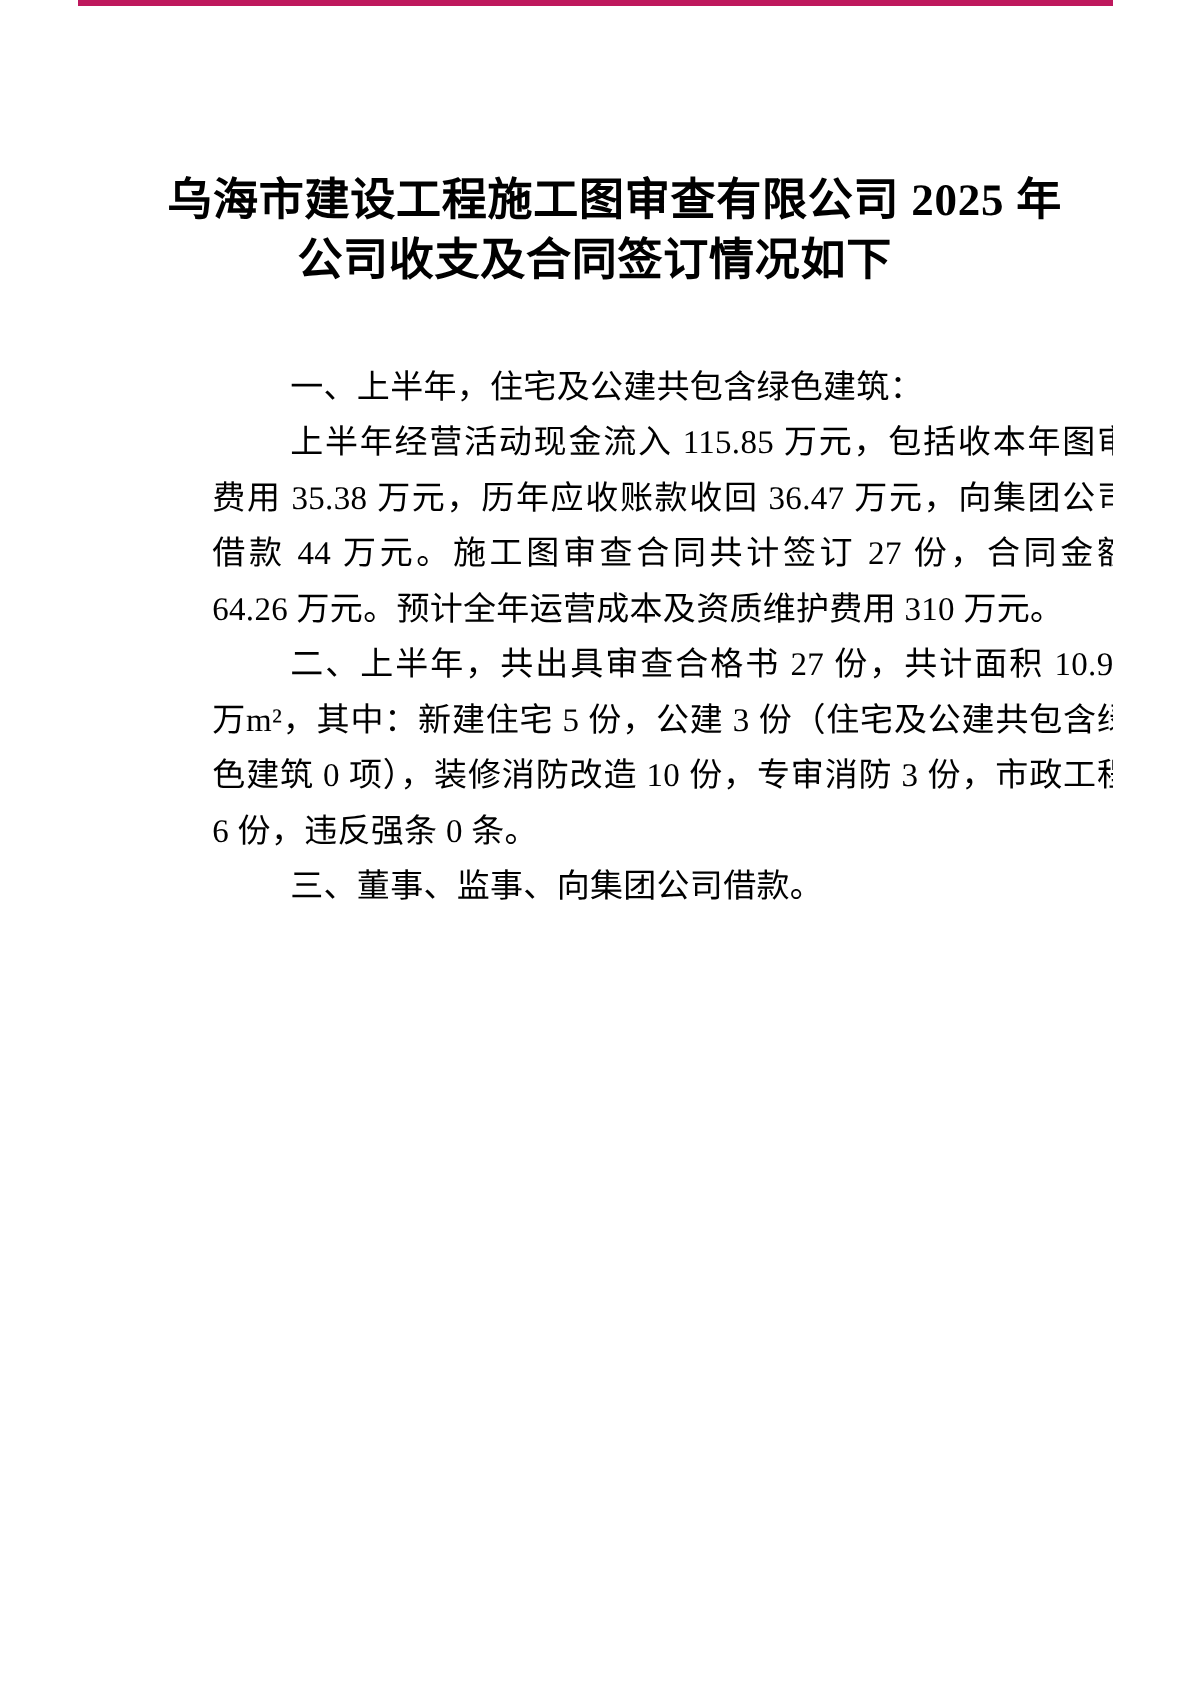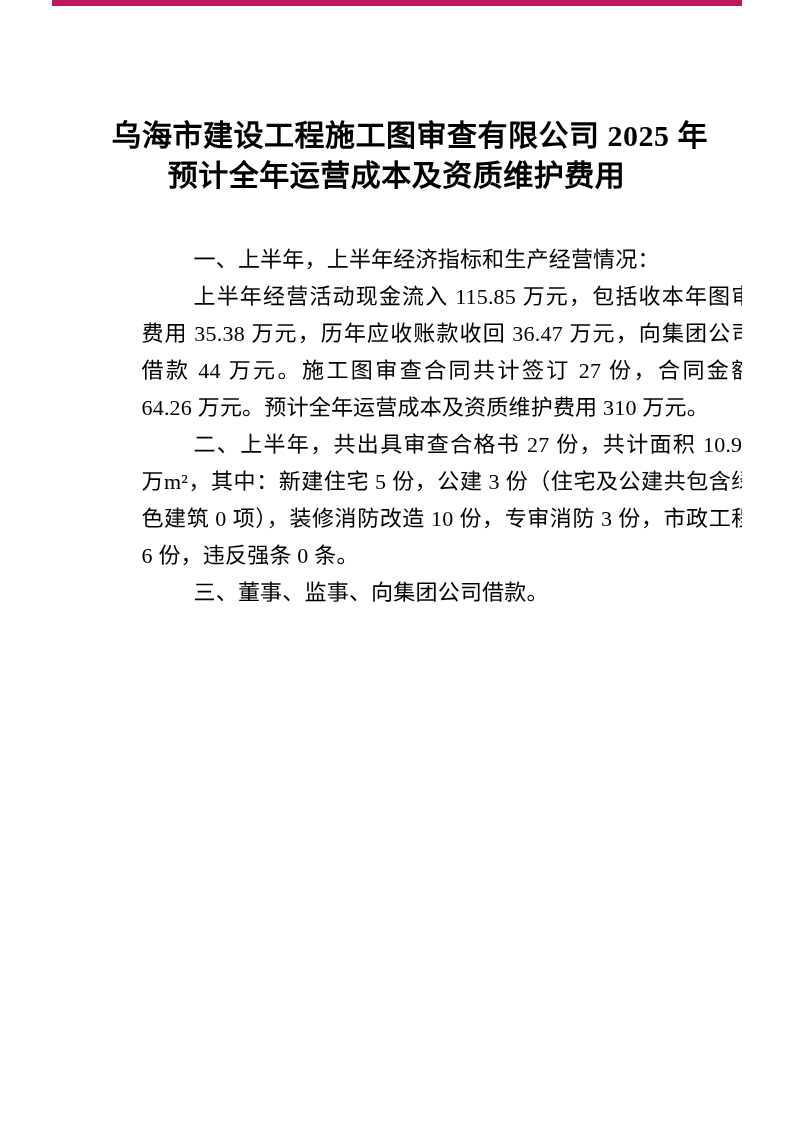--- a/index.html
+++ b/index.html
@@ -10,21 +10,21 @@
   .page {
     position: relative;
     width: 690px;
     height: 1122px;
     box-sizing: border-box;
     margin: 0 auto;
     background: #ffffff;
     color: #000000;
     font-family: "Liberation Serif", "DejaVu Serif", serif;
     overflow: hidden;
-    border-top: 6px solid #be185d;
+    border-top: 4px solid #be185d;
   }
   .doc-title {
     margin: 110px 60px 0 60px;
     text-align: center;
     font-size: 30px;
     line-height: 40px;
     font-weight: 700;
     letter-spacing: 0.5px;
   }
   .doc-title .title-line {
@@ -45,22 +45,22 @@
     padding: 0;
     text-indent: 52px;
   }
 </style>
 </head>
 <body>
 
 <div class="page">
   <h1 class="doc-title">
     <span class="title-line">乌海市建设工程施工图审查有限公司 2025 年</span>
-    <span class="title-line">预计全年运营成本及资质维护费用</span>
+    <span class="title-line">公司收支及合同签订情况如下</span>
   </h1>
 
   <div class="doc-body">
-    <p>一、上半年，上半年经济指标和生产经营情况：</p>
+    <p>一、上半年，住宅及公建共包含绿色建筑：</p>
     <p>上半年经营活动现金流入 115.85 万元，包括收本年图审费用 35.38 万元，历年应收账款收回 36.47 万元，向集团公司借款 44 万元。施工图审查合同共计签订 27 份，合同金额 64.26 万元。预计全年运营成本及资质维护费用 310 万元。</p>
     <p>二、上半年，共出具审查合格书 27 份，共计面积 10.93 万m²，其中：新建住宅 5 份，公建 3 份（住宅及公建共包含绿色建筑 0 项），装修消防改造 10 份，专审消防 3 份，市政工程 6 份，违反强条 0 条。</p>
     <p>三、董事、监事、向集团公司借款。</p>
   </div>
 </div>
 
 </body></html>

